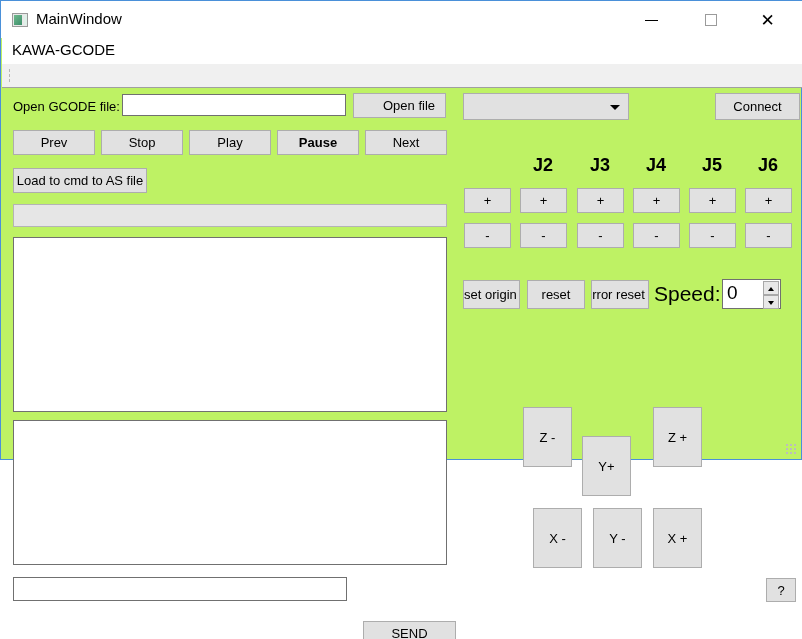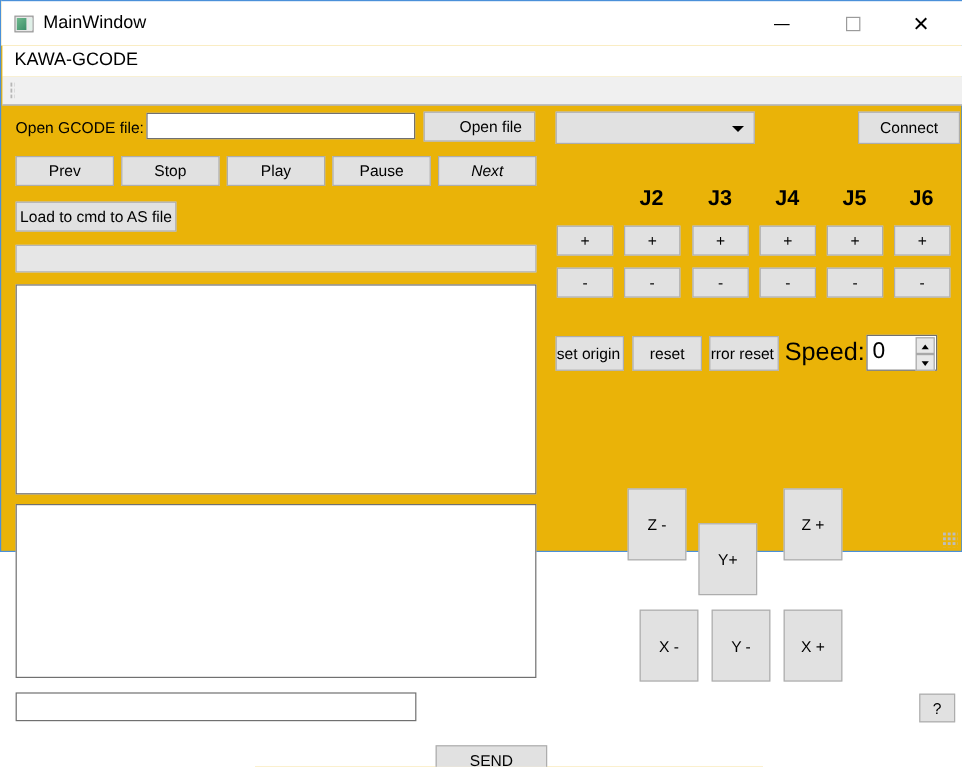--- a/index.html
+++ b/index.html
@@ -14,21 +14,21 @@
     overflow: hidden;
   }
 
   .window {
     position: relative;
     width: 802px;
     height: 460px;
     box-sizing: border-box;
     border: 1px solid #4a90d9;
     border-top: none;
-    background: #eab308;
+    background: #bef264;
   }
 
   
   .titlebar {
     position: absolute;
     left: 0; top: 0;
     width: 802px;
     height: 38px;
     background: #ffffff;
     border-top: 1px solid #4a90d9;
@@ -379,22 +379,22 @@
 
     <div class="lbl" style="left:11px; top:10px;">Open GCODE file:</div>
 
     <input class="txt" style="left: 120px; top: 5px; width: 224px; height: 22px;" value="">
 
     <button class="btn" style="left:351px; top:4px; width:93px; height:25px;padding-left:19px;">Open file</button>
 
     <button class="btn" style="left:11px;  top:41px; width:82px; height:25px;">Prev</button>
     <button class="btn" style="left:99px;  top:41px; width:82px; height:25px;">Stop</button>
     <button class="btn" style="left:187px; top:41px; width:82px; height:25px;">Play</button>
-    <button class="btn" style="left:275px; top:41px; width:82px; height:25px;">Pause</button>
-    <button class="btn" style="left:363px; top:41px; width:82px; height:25px;font-style:italic;">Next</button>
+    <button class="btn" style="left:275px; top:41px; width:82px; height:25px;font-weight:bold;">Pause</button>
+    <button class="btn" style="left:363px; top:41px; width:82px; height:25px;">Next</button>
 
     <button class="btn" style="left:11px; top:79px; width:134px; height:25px;">Load to cmd to AS file</button>
 
     <div class="progress" style="left:11px; top:115px; width:434px; height:23px;"></div>
 
     <textarea class="textarea" style="left: 11px; top: 148px; width: 434px; height: 175px;" placeholder=""></textarea>
 
     <textarea class="textarea" style="left: 11px; top: 331px; width: 434px; height: 145px;" placeholder=""></textarea>
 
     <input class="txt" style="left: 11px; top: 488px; width: 334px; height: 24px;" value="">

